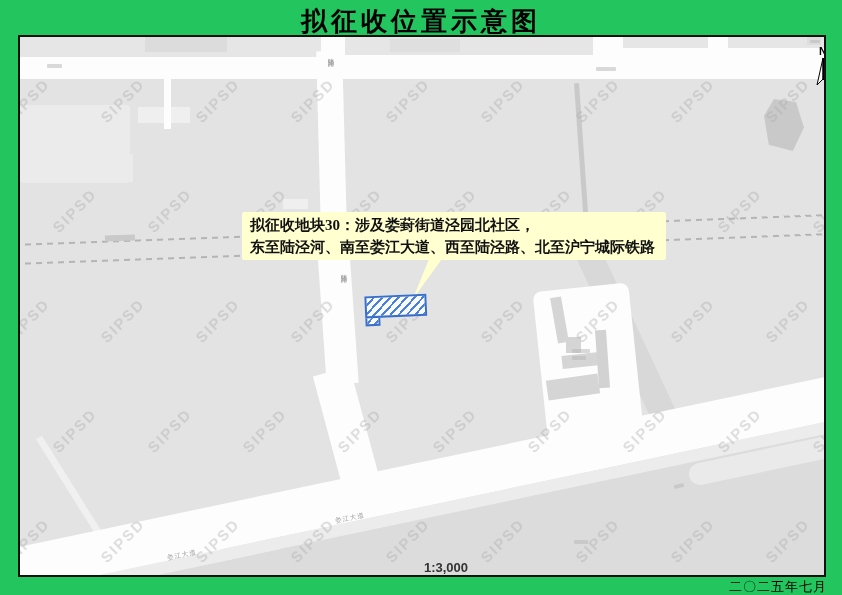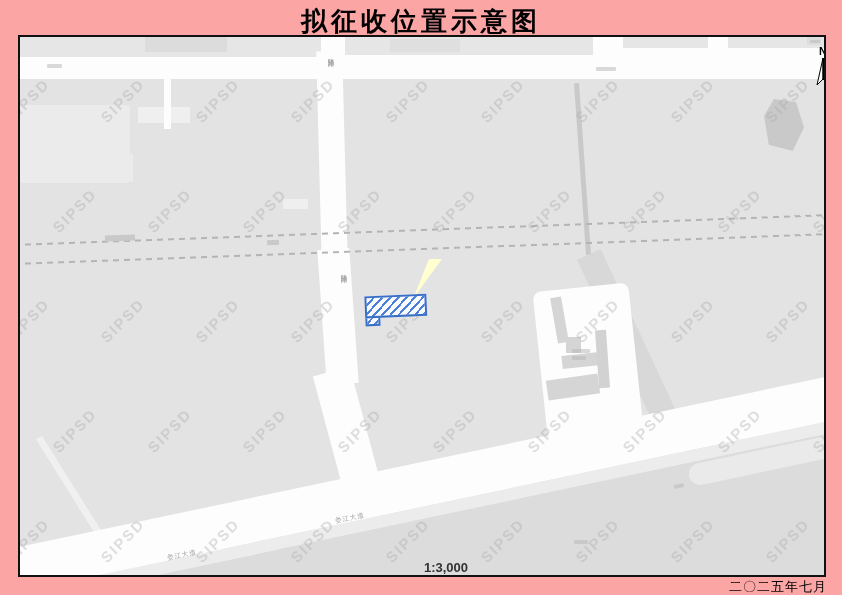--- a/index.html
+++ b/index.html
@@ -1,17 +1,17 @@
 <!DOCTYPE html>
 <html><head>
 <meta charset="utf-8">
 <style>
   * { margin:0; padding:0; box-sizing:border-box; }
   body { background:#ffffff; font-family:"Liberation Sans", sans-serif; }
-  .page { position:relative; width:842px; height:595px; background:#fca5a5; overflow:hidden; }
+  .page { position:relative; width:842px; height:595px; background:#22c55e; overflow:hidden; }
 
   .title { position:absolute; top:4px; left:0; width:842px; text-align:center;
            font-size:26px; font-weight:bold; letter-spacing:4px; color:#000;
            font-family:"Liberation Sans", sans-serif; }
 
   .map { position:absolute; left:18px; top:35px; width:808px; height:542px;
          background:#fdfdfd; border:2px solid #111; overflow:hidden; }
   .map * { position:absolute; }
 
   .blk { background:#e3e3e3; }
@@ -185,20 +185,24 @@
     <div class="rlabel diag" style="left:147px;top:514px;">娄江大道</div>
     <div class="rlabel diag" style="left:315px;top:477px;">娄江大道</div>
 
     <div class="tail"></div>
 
     <div class="parcel-group">
       <div class="hatch parcel-step"></div>
       <div class="hatch parcel-main"></div>
     </div>
 
+    <div class="callout">
+      <div>拟征收地块30：涉及娄葑街道泾园北社区，</div>
+      <div>东至陆泾河、南至娄江大道、西至陆泾路、北至沪宁城际铁路</div>
+    </div>
 
     <div class="scale">1:3,000</div>
 
     <div class="north">
       <div class="n">N</div>
       <svg width="18" height="30" viewBox="0 0 18 30">
         <path d="M9 1 L3 28 L9 22 Z" fill="#ffffff" stroke="#000" stroke-width="1"></path>
         <path d="M9 1 L15 28 L9 22 Z" fill="#000000" stroke="#000" stroke-width="1"></path>
       </svg>
     </div>

